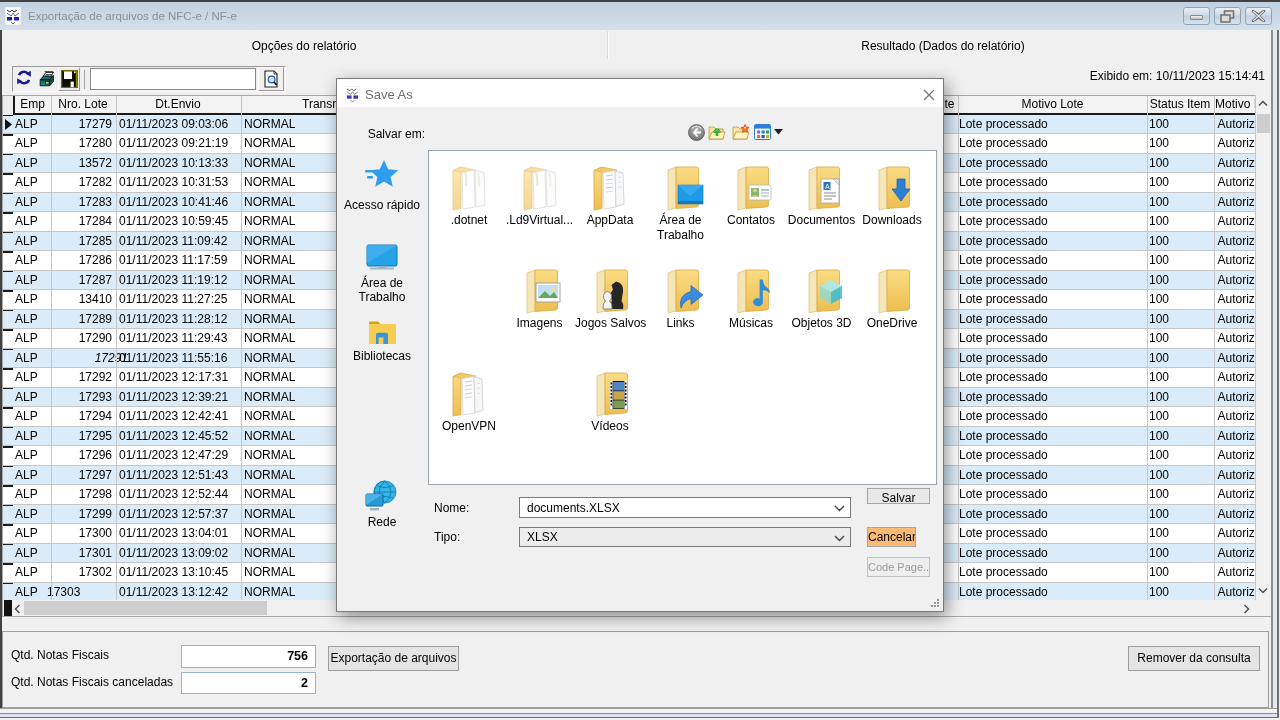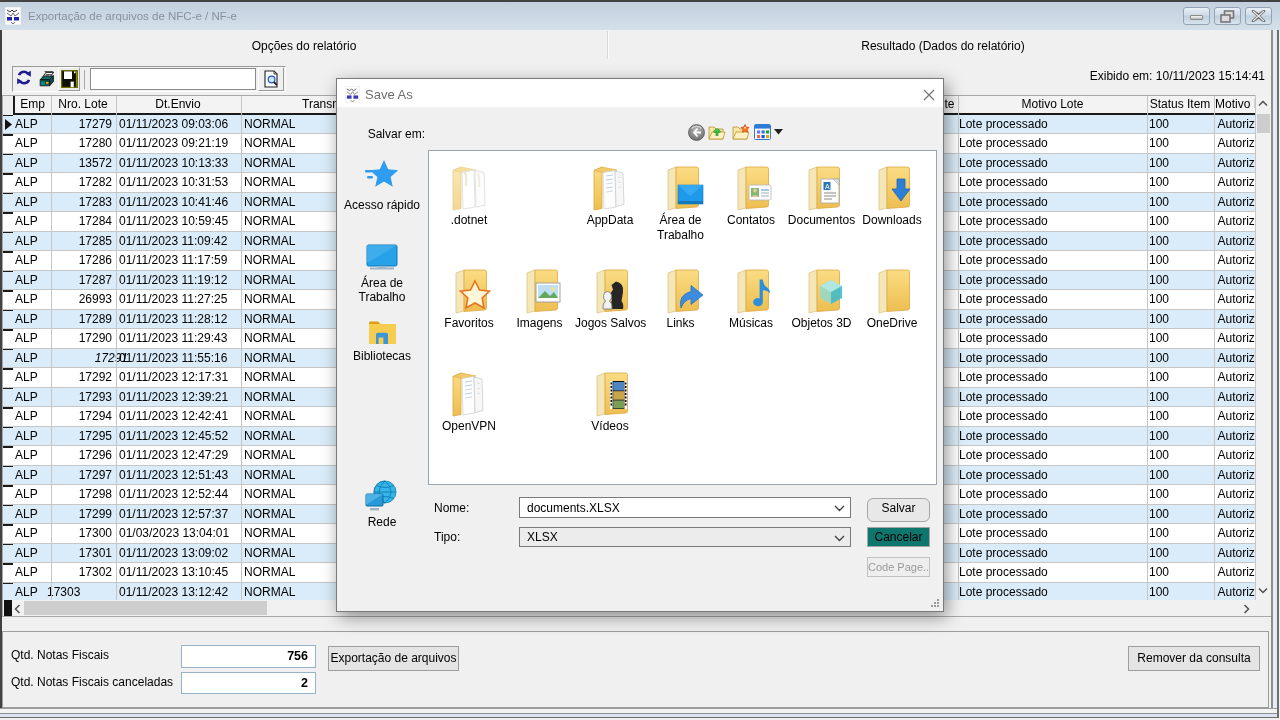--- a/index.html
+++ b/index.html
@@ -202,21 +202,21 @@
 <span style="left:12px;">ALP</span>
 <span style="left:44px;width:65px;text-align:right;">17287</span>
 <span style="left:116px;">01/11/2023 11:19:12</span>
 <span style="left:241px;">NORMAL</span>
 <span style="left:956px;">Lote processado</span>
 <span style="left:1146px;">100</span>
 <span style="left:1214.5px;">Autorizado</span>
 </div>
 <div class="grow" style="top:290.0px;background:#ffffff;">
 <span style="left:12px;">ALP</span>
-<span style="left:44px;width:65px;text-align:right;">26993</span>
+<span style="left:44px;width:65px;text-align:right;">13410</span>
 <span style="left:116px;">01/11/2023 11:27:25</span>
 <span style="left:241px;">NORMAL</span>
 <span style="left:956px;">Lote processado</span>
 <span style="left:1146px;">100</span>
 <span style="left:1214.5px;">Autorizado</span>
 </div>
 <div class="grow" style="top:309.5px;background:#daecf9;">
 <span style="left:12px;">ALP</span>
 <span style="left:44px;width:65px;text-align:right;">17289</span>
 <span style="left:116px;">01/11/2023 11:28:12</span>
@@ -311,21 +311,21 @@
 <span style="left:44px;width:65px;text-align:right;">17299</span>
 <span style="left:116px;">01/11/2023 12:57:37</span>
 <span style="left:241px;">NORMAL</span>
 <span style="left:956px;">Lote processado</span>
 <span style="left:1146px;">100</span>
 <span style="left:1214.5px;">Autorizado</span>
 </div>
 <div class="grow" style="top:524.0px;background:#ffffff;">
 <span style="left:12px;">ALP</span>
 <span style="left:44px;width:65px;text-align:right;">17300</span>
-<span style="left:116px;">01/03/2023 13:04:01</span>
+<span style="left:116px;">01/11/2023 13:04:01</span>
 <span style="left:241px;">NORMAL</span>
 <span style="left:956px;">Lote processado</span>
 <span style="left:1146px;">100</span>
 <span style="left:1214.5px;">Autorizado</span>
 </div>
 <div class="grow" style="top:543.5px;background:#daecf9;">
 <span style="left:12px;">ALP</span>
 <span style="left:44px;width:65px;text-align:right;">17301</span>
 <span style="left:116px;">01/11/2023 13:09:02</span>
 <span style="left:241px;">NORMAL</span>
@@ -533,20 +533,33 @@
             <polygon points="8,7.5 16,4 16,45.5 8,47" fill="url(#gf)" stroke="#dca843" stroke-width="0.8"></polygon>
 <polygon points="8,7.5 16,4 31,7 22,10.5" fill="#f0ca66" stroke="#dca843" stroke-width="0.6"></polygon>
 <polygon points="17,9.5 29,7 30,44 18,46" fill="#ffffff" stroke="#cdcdcd" stroke-width="0.9"></polygon>
 <path d="M20,9 q2,8 1,14" stroke="#e3d9b8" stroke-width="2" fill="none"></path>
 <polygon points="30,7.5 39,9.5 40,42 31,44" fill="#fcfcfc" stroke="#c9c9c9" stroke-width="0.9"></polygon>
 <path d="M33,10 q2,8 1,14" stroke="#e8e3d2" stroke-width="2" fill="none"></path>
           </g>
         </svg>
 <div class="flabel">.dotnet</div>
 </div>
+<div class="fitem" style="left:76.5px;top:13px;">
+<svg width="48" height="48" viewBox="0 0 48 48" style="display:block;margin:0 auto;">
+          <g opacity="0.62">
+            <polygon points="8,7.5 16,4 16,45.5 8,47" fill="url(#gf)" stroke="#dca843" stroke-width="0.8"></polygon>
+<polygon points="8,7.5 16,4 31,7 22,10.5" fill="#f0ca66" stroke="#dca843" stroke-width="0.6"></polygon>
+<polygon points="17,9.5 29,7 30,44 18,46" fill="#ffffff" stroke="#cdcdcd" stroke-width="0.9"></polygon>
+<path d="M20,9 q2,8 1,14" stroke="#e3d9b8" stroke-width="2" fill="none"></path>
+<polygon points="30,7.5 39,9.5 40,42 31,44" fill="#fcfcfc" stroke="#c9c9c9" stroke-width="0.9"></polygon>
+<path d="M33,10 q2,8 1,14" stroke="#e8e3d2" stroke-width="2" fill="none"></path>
+          </g>
+        </svg>
+<div class="flabel">.Ld9Virtual...</div>
+</div>
 <div class="fitem" style="left:147px;top:13px;">
 <svg width="48" height="48" viewBox="0 0 48 48" style="display:block;margin:0 auto;">
           <polygon points="8,7.5 16,4 16,45.5 8,47" fill="url(#gf)" stroke="#dca843" stroke-width="0.8"></polygon>
 <polygon points="8,7.5 16,4 31,7 22,10.5" fill="#f0ca66" stroke="#dca843" stroke-width="0.6"></polygon>
 <polygon points="17,9.5 29,7.5 30,44 18,46" fill="#fdfdfd" stroke="#d2d2d2" stroke-width="0.8"></polygon>
 <line x1="20" y1="13" x2="27" y2="12" stroke="#b9d2e4" stroke-width="1"></line>
 <line x1="20" y1="17" x2="27" y2="16" stroke="#b9d2e4" stroke-width="1"></line>
 <line x1="20" y1="21" x2="27" y2="20" stroke="#cfdde8" stroke-width="1"></line>
 <line x1="20" y1="25" x2="27" y2="24" stroke="#b9d2e4" stroke-width="1"></line>
 <line x1="20" y1="29" x2="27" y2="28" stroke="#cfdde8" stroke-width="1"></line>
@@ -597,28 +610,20 @@
         </svg>
 <div class="flabel">Documentos</div>
 </div>
 <div class="fitem" style="left:429px;top:13px;">
 <svg width="48" height="48" viewBox="0 0 48 48" style="display:block;margin:0 auto;">
           <polygon points="11,7 19,4 19,45 11,47" fill="#f5e6b8" stroke="#dcc488" stroke-width="0.8"></polygon>
 <path d="M19,4 L39.5,4 Q41.5,4 41.5,6 L41.5,42 Q41.5,44 39.5,44 L19,45.5 Z" fill="url(#gf)" stroke="#dca843" stroke-width="0.8"></path>
           <path d="M29,16 L37,16 L37,26 L42,26 L33,38 L24,26 L29,26 Z" fill="#2c7fd4" stroke="#1c66b4" stroke-width="0.8"></path>
         </svg>
 <div class="flabel">Downloads</div>
-</div>
-<div class="fitem" style="left:6px;top:116px;">
-<svg width="48" height="48" viewBox="0 0 48 48" style="display:block;margin:0 auto;">
-          <polygon points="11,7 19,4 19,45 11,47" fill="#f5e6b8" stroke="#dcc488" stroke-width="0.8"></polygon>
-<path d="M19,4 L39.5,4 Q41.5,4 41.5,6 L41.5,42 Q41.5,44 39.5,44 L19,45.5 Z" fill="url(#gf)" stroke="#dca843" stroke-width="0.8"></path>
-          <path d="M30,15 l4.5,9 10,1.2 -7.3,6.8 1.8,10 -9,-5 -9,5 1.8,-10 -7.3,-6.8 10,-1.2 z" fill="#fdf6d8" stroke="#e8741c" stroke-width="1.6"></path>
-        </svg>
-<div class="flabel">Favoritos</div>
 </div>
 <div class="fitem" style="left:76.5px;top:116px;">
 <svg width="48" height="48" viewBox="0 0 48 48" style="display:block;margin:0 auto;">
           <polygon points="11,7 19,4 19,45 11,47" fill="#f5e6b8" stroke="#dcc488" stroke-width="0.8"></polygon>
 <path d="M19,4 L39.5,4 Q41.5,4 41.5,6 L41.5,42 Q41.5,44 39.5,44 L19,45.5 Z" fill="url(#gf)" stroke="#dca843" stroke-width="0.8"></path>
           <rect x="20" y="17" width="24" height="19" fill="#fdfdfd" stroke="#9a9a9a" stroke-width="0.9"></rect>
           <rect x="22" y="19" width="20" height="13" fill="#bfe0f2"></rect>
           <polygon points="22,32 29,25 34,30 38,26 42,32" fill="#64a85e"></polygon>
           <circle cx="37" cy="23" r="2" fill="#f4e289"></circle>
         </svg>
@@ -725,22 +730,22 @@
         <polyline points="1,1 5.5,5.5 10,1" stroke="#444" stroke-width="1.4" fill="none"></polyline>
       </svg>
   </div>
   <div class="abs" style="left:97px;top:451px;">Tipo:</div>
   <div class="combo" style="left:182px;top:448px;width:332px;height:20px;background:#ececec;">
     <div class="abs" style="left:7px;top:2px;line-height:15px;">XLSX</div>
     <svg class="abs" style="left:314px;top:6.5px;" width="11" height="7" viewBox="0 0 11 7">
         <polyline points="1,1 5.5,5.5 10,1" stroke="#444" stroke-width="1.4" fill="none"></polyline>
       </svg>
   </div>
-  <div class="btn" style="left:530px;top:419px;width:63px;height:24px;line-height:18px;background:#e8e8e8;border-color:#a5a5a5;border-radius:6px;">Salvar</div>
-  <div class="btn" style="left:530px;top:448px;width:63px;height:20px;line-height:18px;background:#0f766e;border-color:#a5a5a5;">Cancelar</div>
+  <div class="btn" style="left:530px;top:409px;width:63px;height:16px;line-height:18px;background:#e8e8e8;border-color:#a5a5a5;">Salvar</div>
+  <div class="btn" style="left:530px;top:448px;width:49px;height:20px;line-height:18px;background:#fdba74;border-color:#a5a5a5;">Cancelar</div>
   <div class="btn" style="left:530px;top:478px;width:63px;height:20px;line-height:18px;background:#eeeeee;border-color:#c2c2c2;color:#9a9a9a;font-size:11px;">Code Page...</div>
   <svg class="abs" style="left:594px;top:520px;" width="9" height="9" viewBox="0 0 9 9">
     <g fill="#9a9a9a">
         <rect x="6" y="0" width="2" height="2"></rect>
         <rect x="3" y="3" width="2" height="2"></rect>
         <rect x="6" y="3" width="2" height="2"></rect>
         <rect x="0" y="6" width="2" height="2"></rect>
         <rect x="3" y="6" width="2" height="2"></rect>
         <rect x="6" y="6" width="2" height="2"></rect>
       </g>

